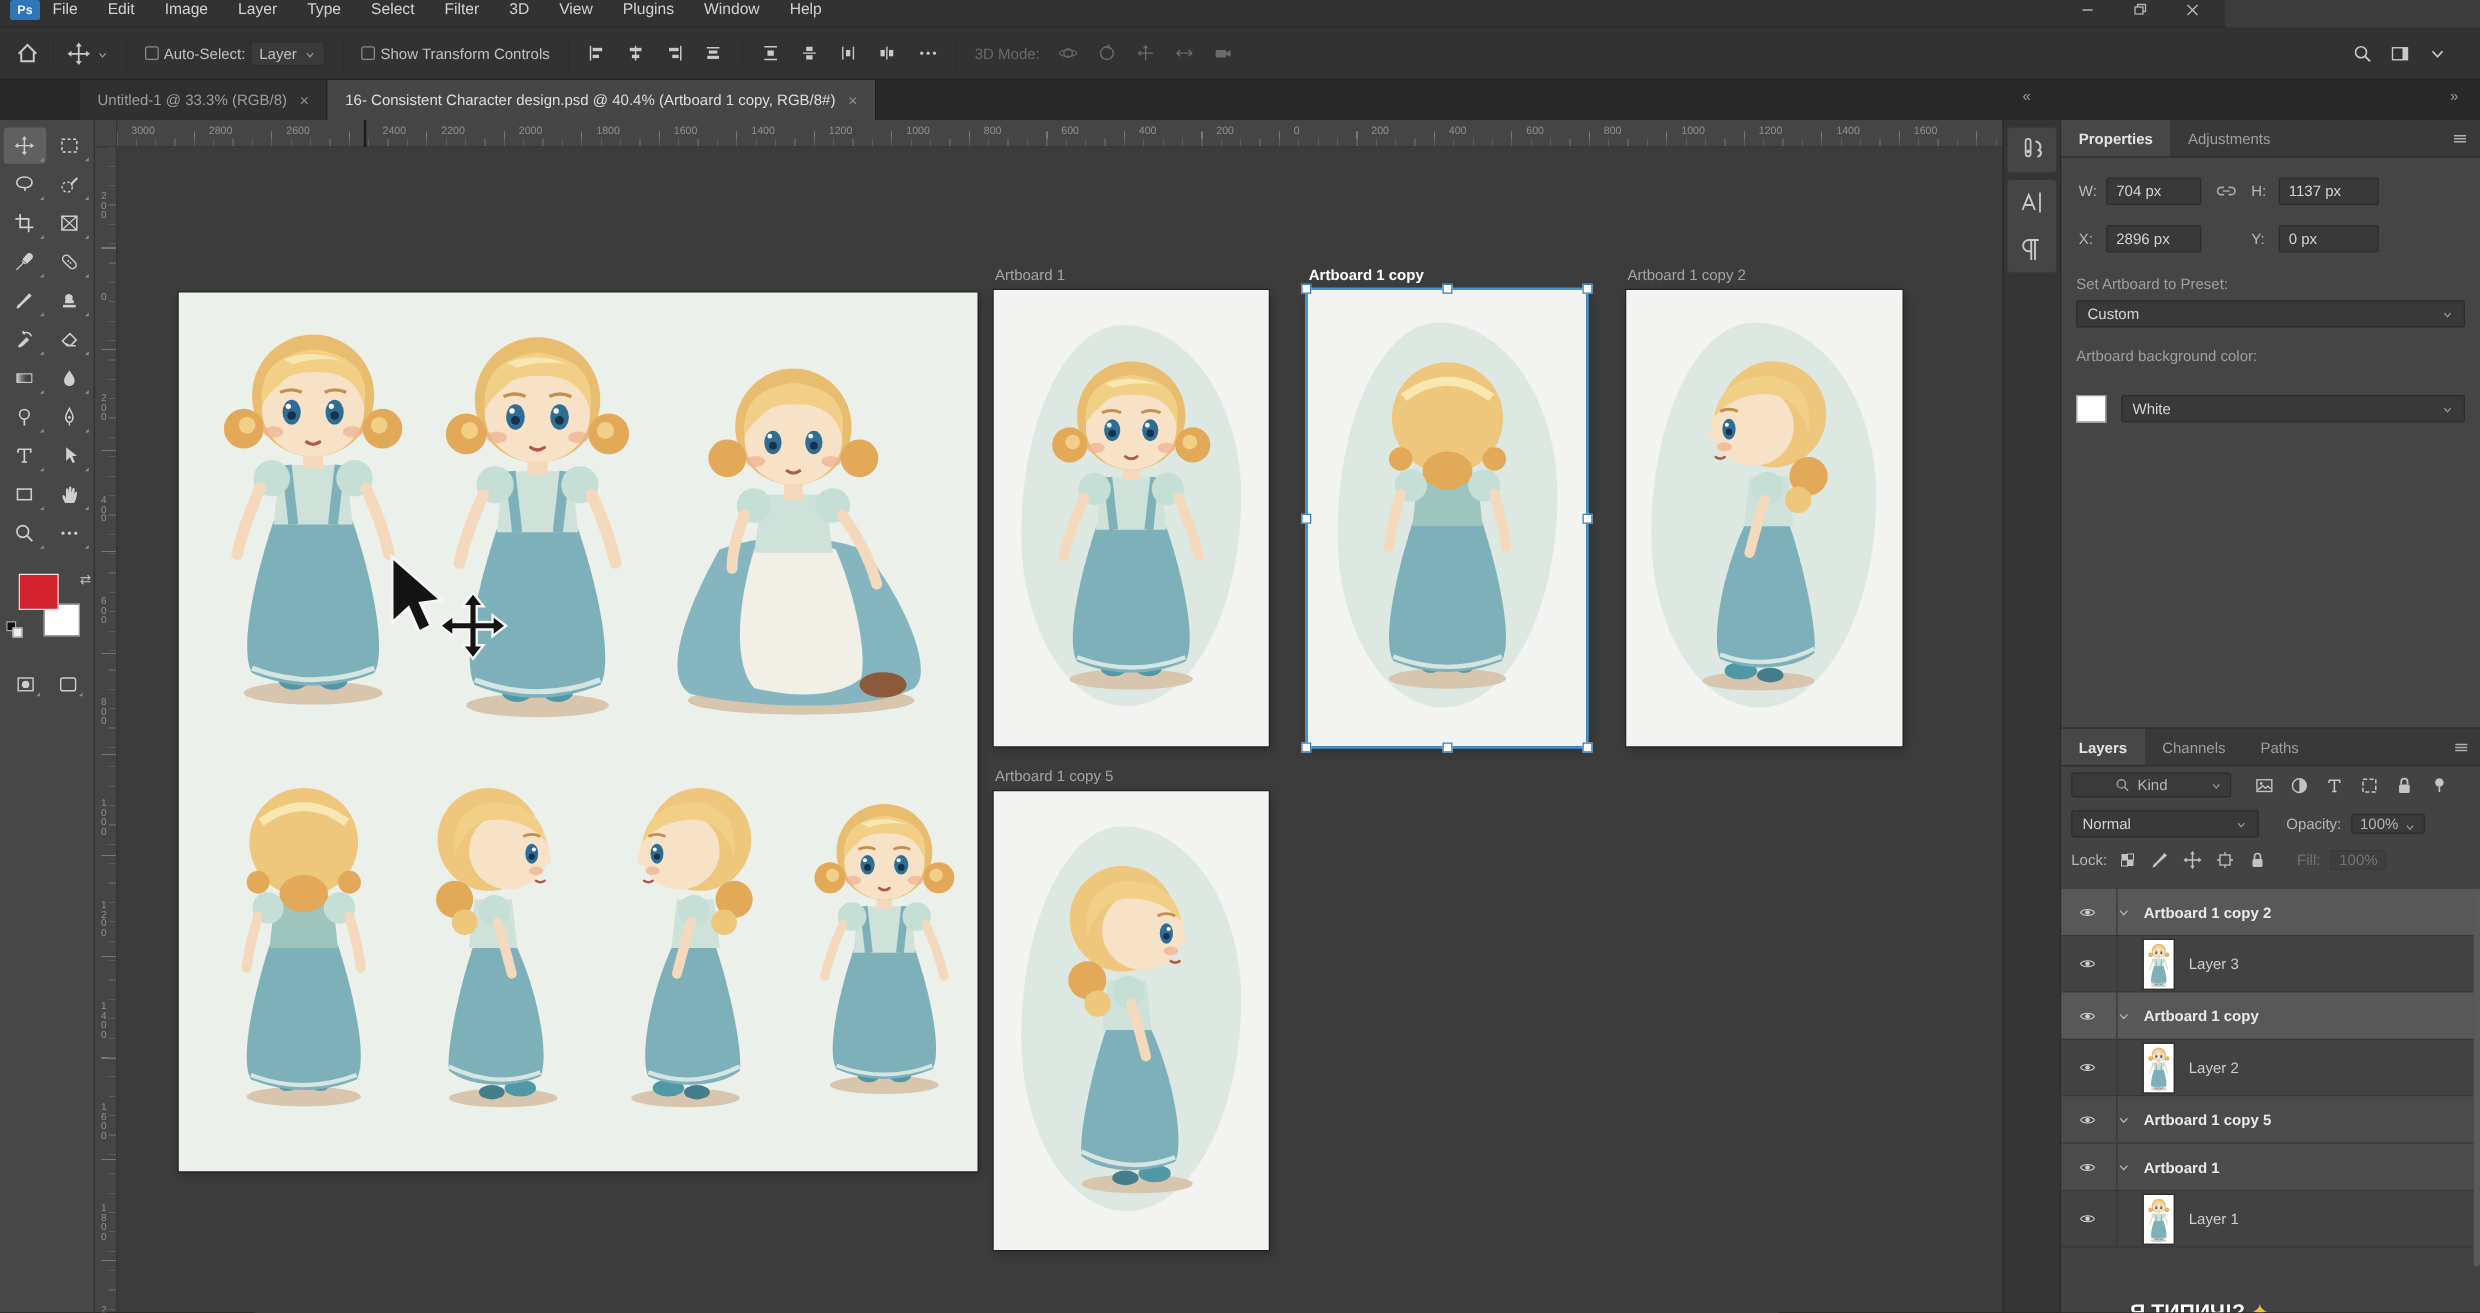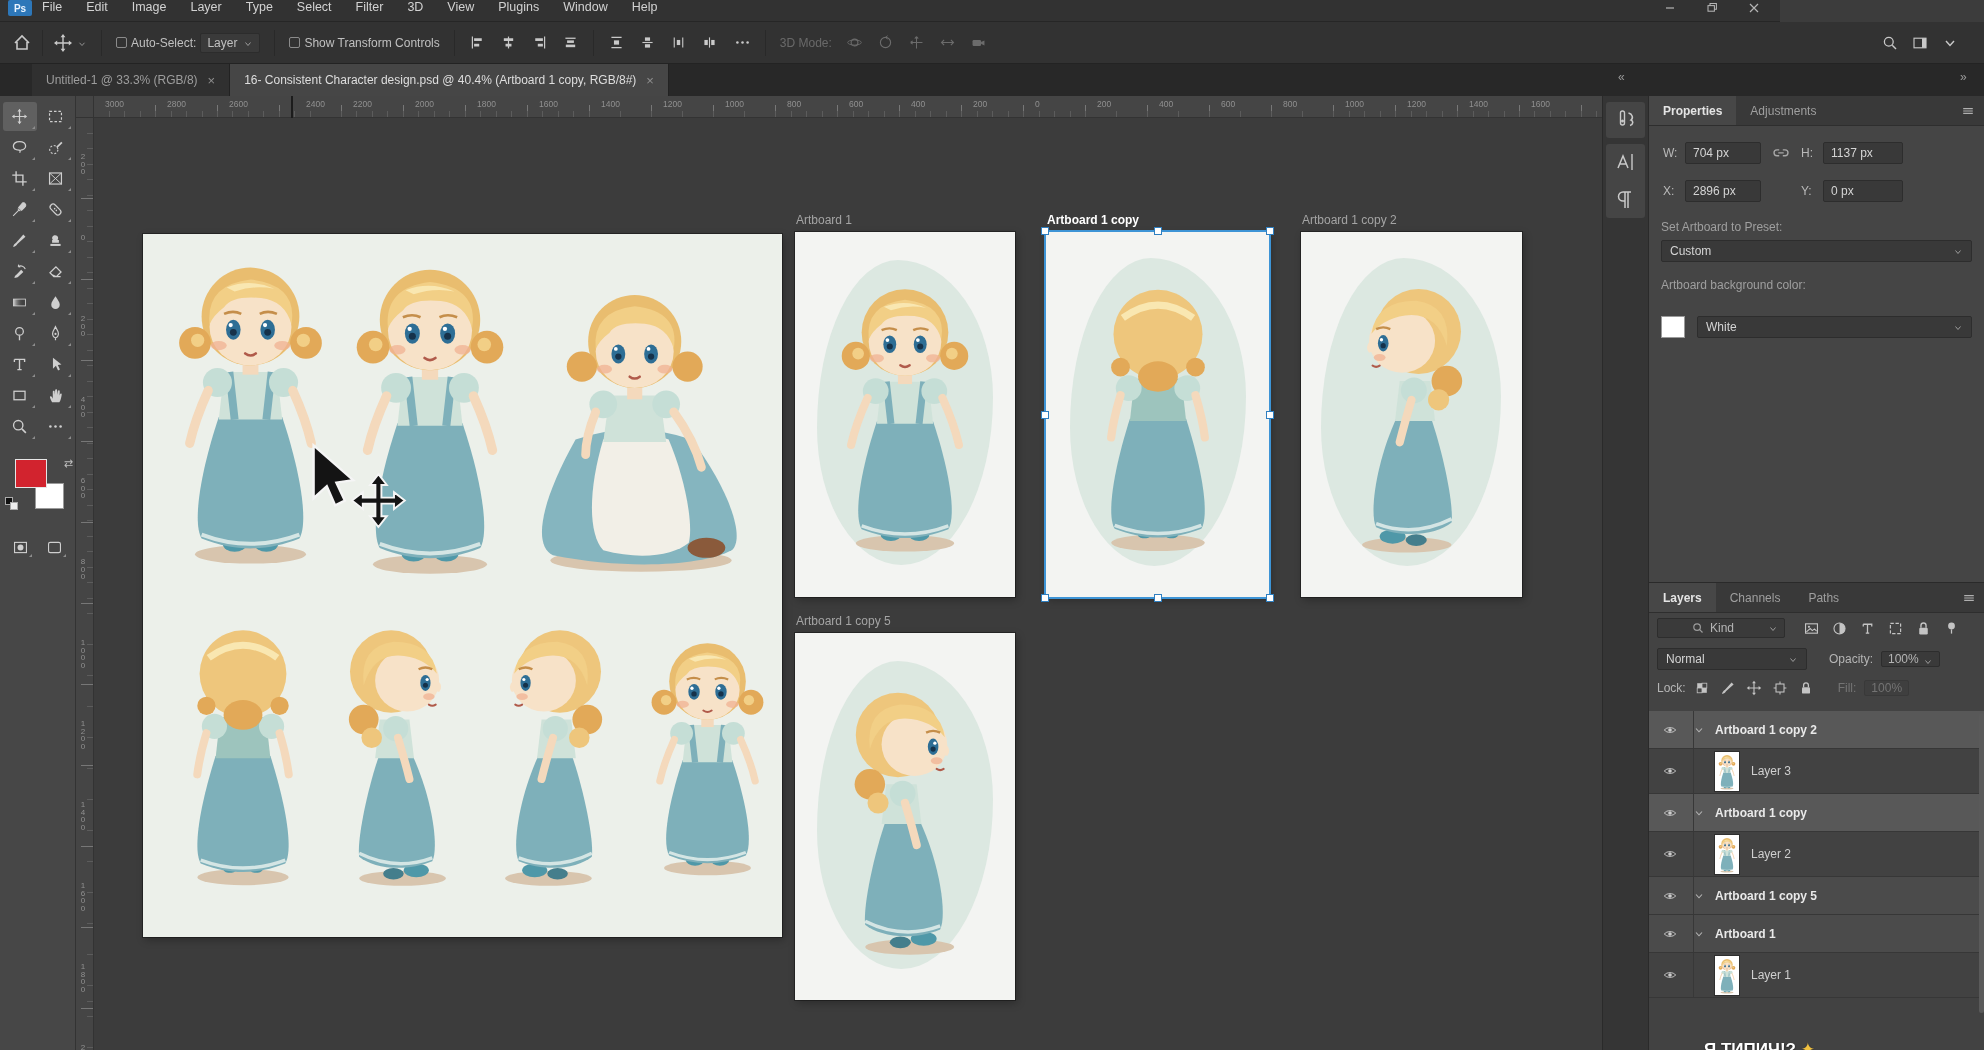--- a/index.html
+++ b/index.html
@@ -24,21 +24,21 @@
   .checkbox{width:11px;height:11px;border:1px solid #8b8b8b;border-radius:2px;background:transparent;display:inline-block}
   .mini-drop{display:flex;align-items:center;gap:6px;background:#3a3a3a;border:1px solid #2c2c2c;border-radius:2px;padding:2px 6px;min-width:58px}
   .chev{width:10px;height:10px;color:#9c9c9c;display:inline-block}
   .chev svg{width:100%;height:100%}
   #align-icons,#distribute-icons,#mode3d-icons,#opt-right-icons{display:flex;gap:14px;align-items:center}
   .mode3d{opacity:.38}
   .opt-right{margin-left:auto;padding-right:26px;display:flex;gap:16px;align-items:center}
 
   
   .tabbar{position:absolute;left:0;top:64px;width:1984px;height:32px;background:#282828;display:flex;align-items:flex-end;z-index:5}
-  #tabs{display:flex;height:100%;padding-left:32px}
+  #tabs{display:flex;height:100%;padding-left:64px}
   .tab{display:flex;align-items:center;gap:10px;padding:0 14px;font-size:12px;height:100%;background:#303030;color:#9d9d9d;border-right:1px solid #222;max-width:480px;white-space:nowrap}
   .tab.active{background:#464646;color:#dedede}
   .tab-close{color:#8f8f8f;font-size:13px;cursor:default}
   .collapse-glyph{position:absolute;top:6px;font-size:12px;color:#9a9a9a;letter-spacing:-1px}
 
   
   .toolbar{position:absolute;left:0;top:96px;width:76px;height:954px;background:#474747;border-right:1px solid #333;z-index:4}
   #tool-grid{display:grid;grid-template-columns:34px 34px;gap:2px 2px;padding:6px 3px;justify-content:center}
   .tool{width:34px;height:29px;display:flex;align-items:center;justify-content:center;color:#cfcfcf;border-radius:3px;position:relative}
   .tool svg{width:17px;height:17px}

